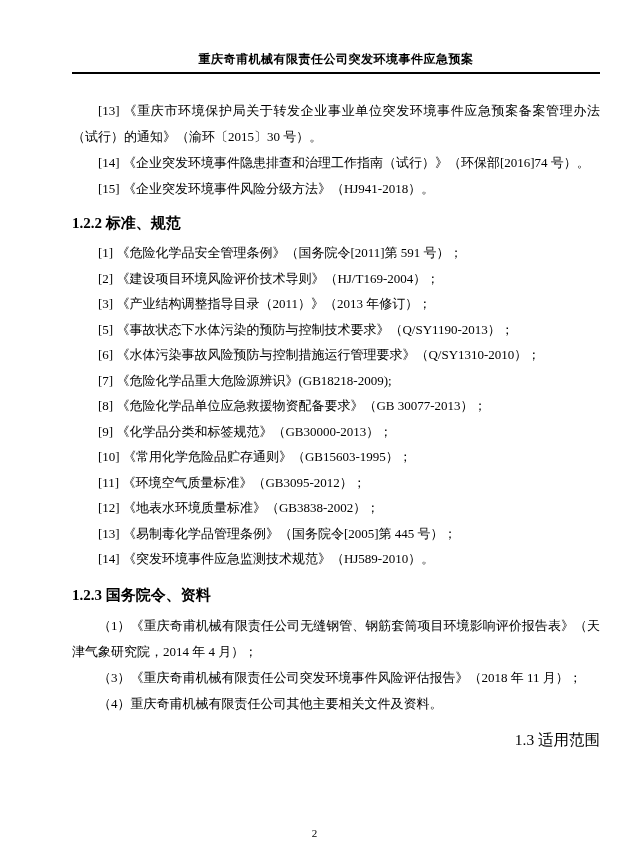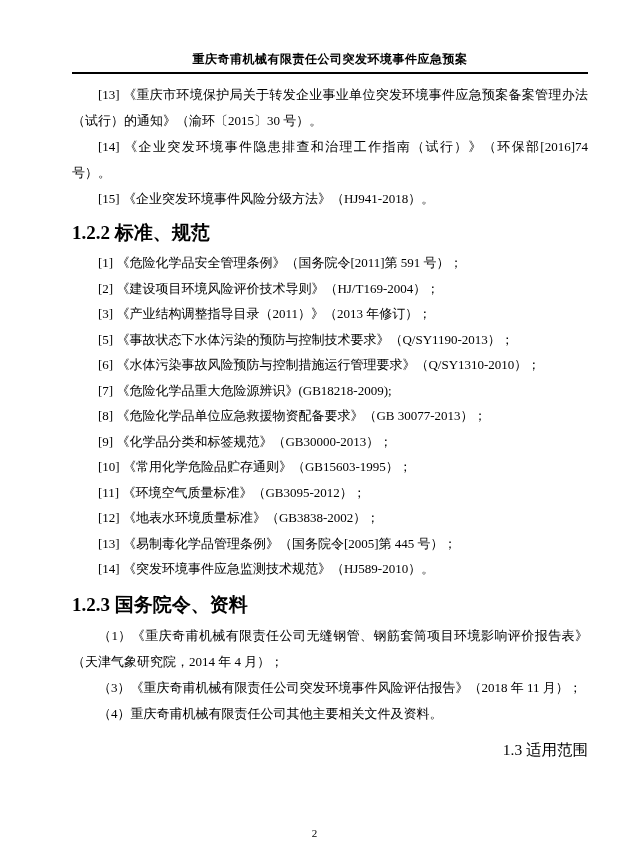--- a/index.html
+++ b/index.html
@@ -9,54 +9,54 @@
   }
   .page {
     position: relative;
     width: 629px;
     height: 866px;
     background: #ffffff;
     color: #000000;
     font-family: "Liberation Serif", "DejaVu Serif", serif;
     overflow: hidden;
     box-sizing: border-box;
-    padding: 50px 41px 0 72px;
+    padding: 50px 29px 0 72px;
   }
   .header-title {
     font-size: 12px;
     font-weight: bold;
     text-align: center;
     line-height: 18px;
     letter-spacing: 0.5px;
   }
   .header-rule {
     border-bottom: 2px solid #000000;
     margin-top: 4px;
     height: 0;
   }
   .content {
-    margin-top: 8px;
+    margin-top: 24px;
   }
   .para {
     font-size: 13px;
     line-height: 26px;
     text-align: justify;
     text-indent: 2em;
     margin: 0;
   }
   .std-item {
     font-size: 13px;
     line-height: 25.5px;
     text-indent: 2em;
     margin: 0;
     white-space: nowrap;
     font-family: Liberation Serif, serif;
   }
   .heading-2 {
-    font-size: 19px;
+    font-size: 15px;
     font-weight: bold;
     line-height: 20px;
     margin: 0;
   }
   .h122 { margin-top: 11px; margin-bottom: 7px; }
   .h123 { margin-top: 13px; margin-bottom: 8px; }
   .heading-13 {
     font-size: 15.5px;
     font-weight: normal;
     line-height: 20px;

